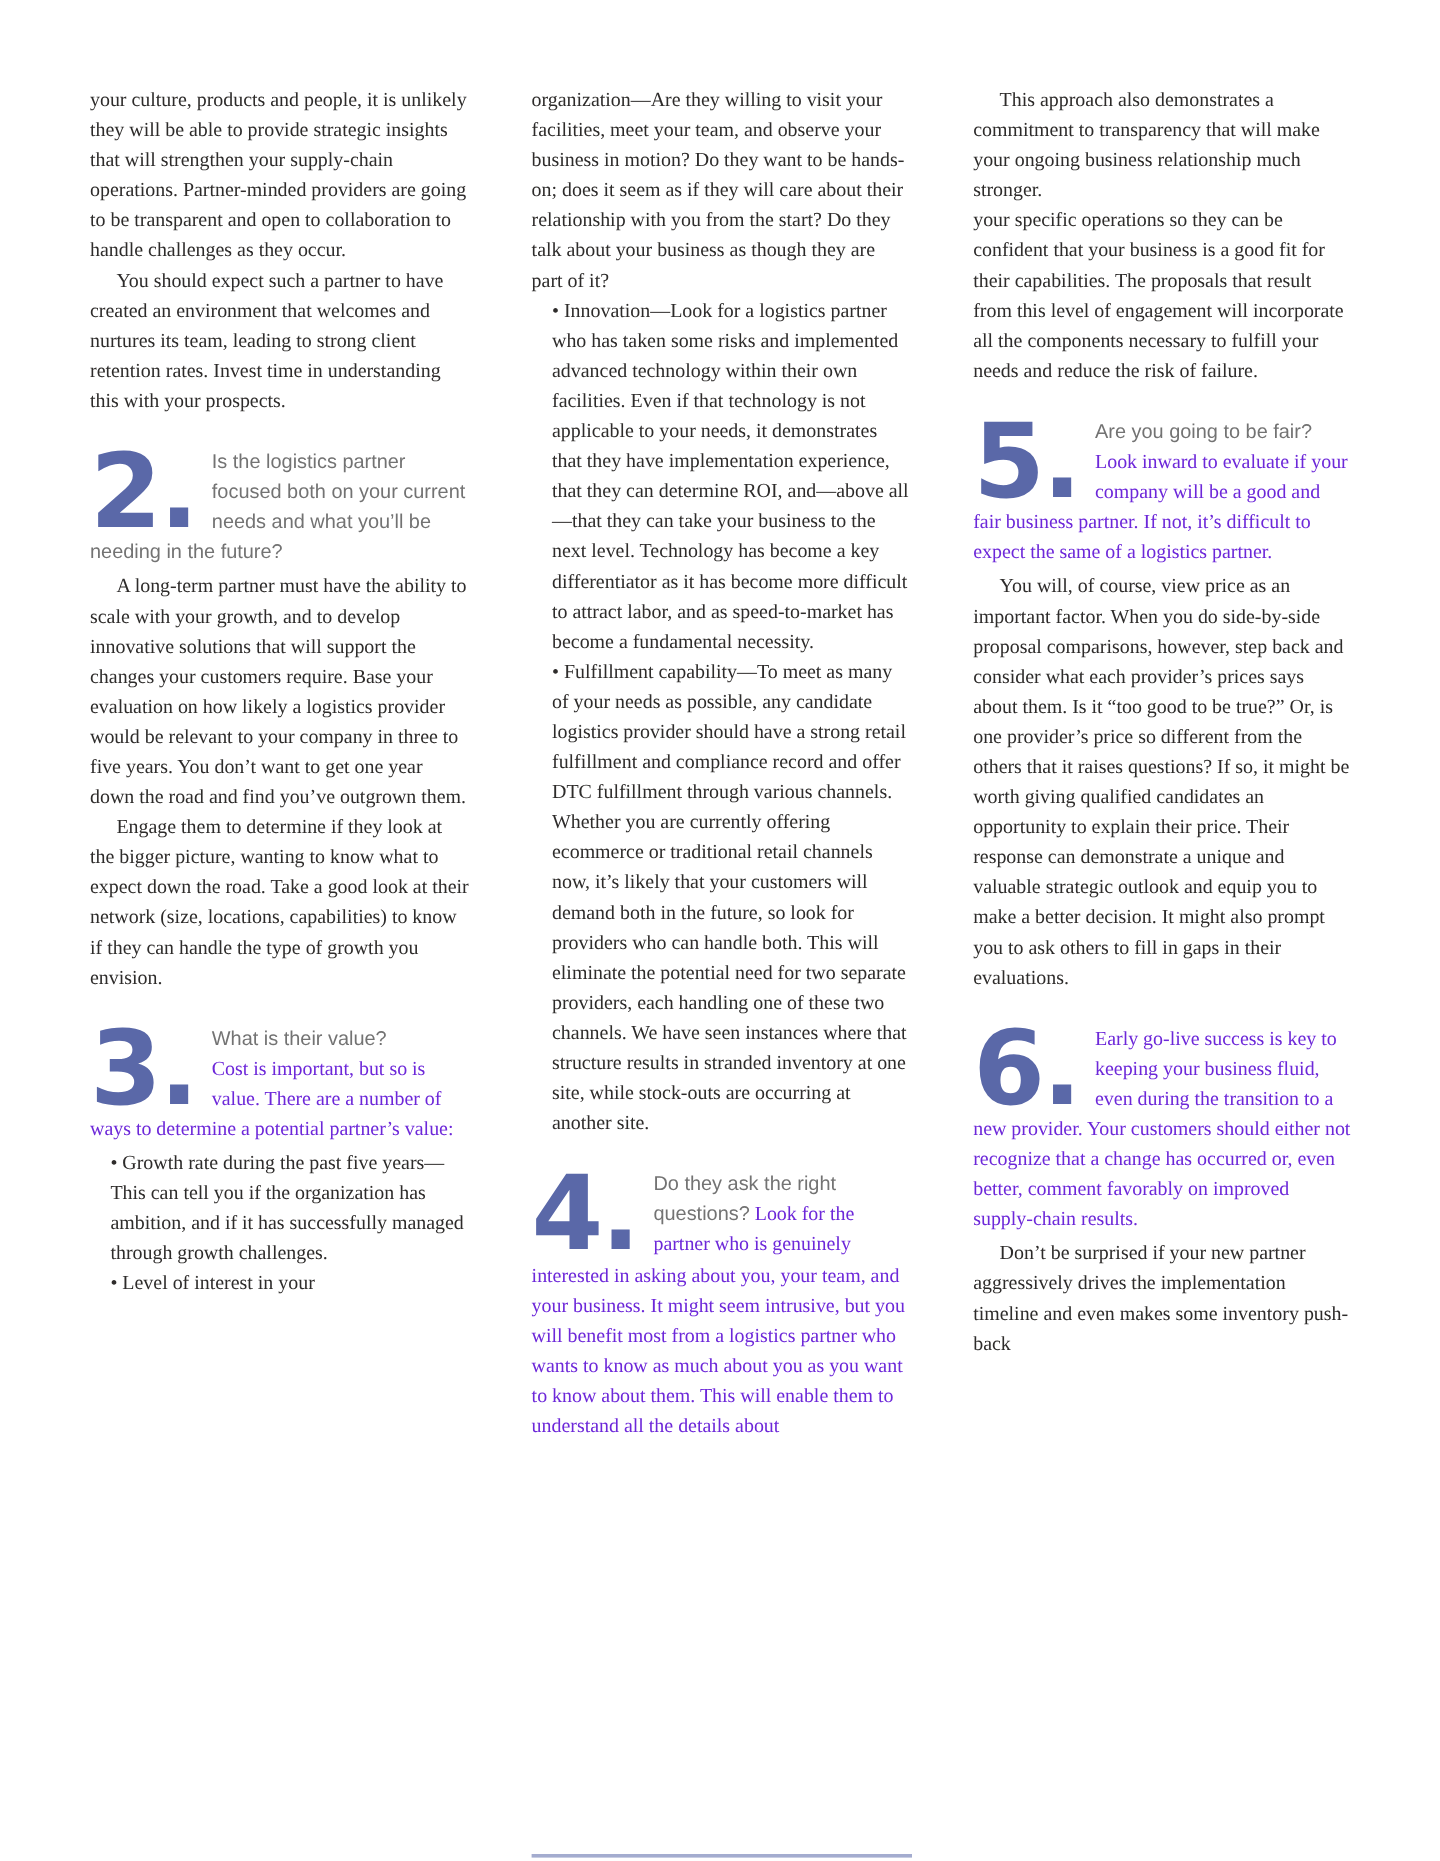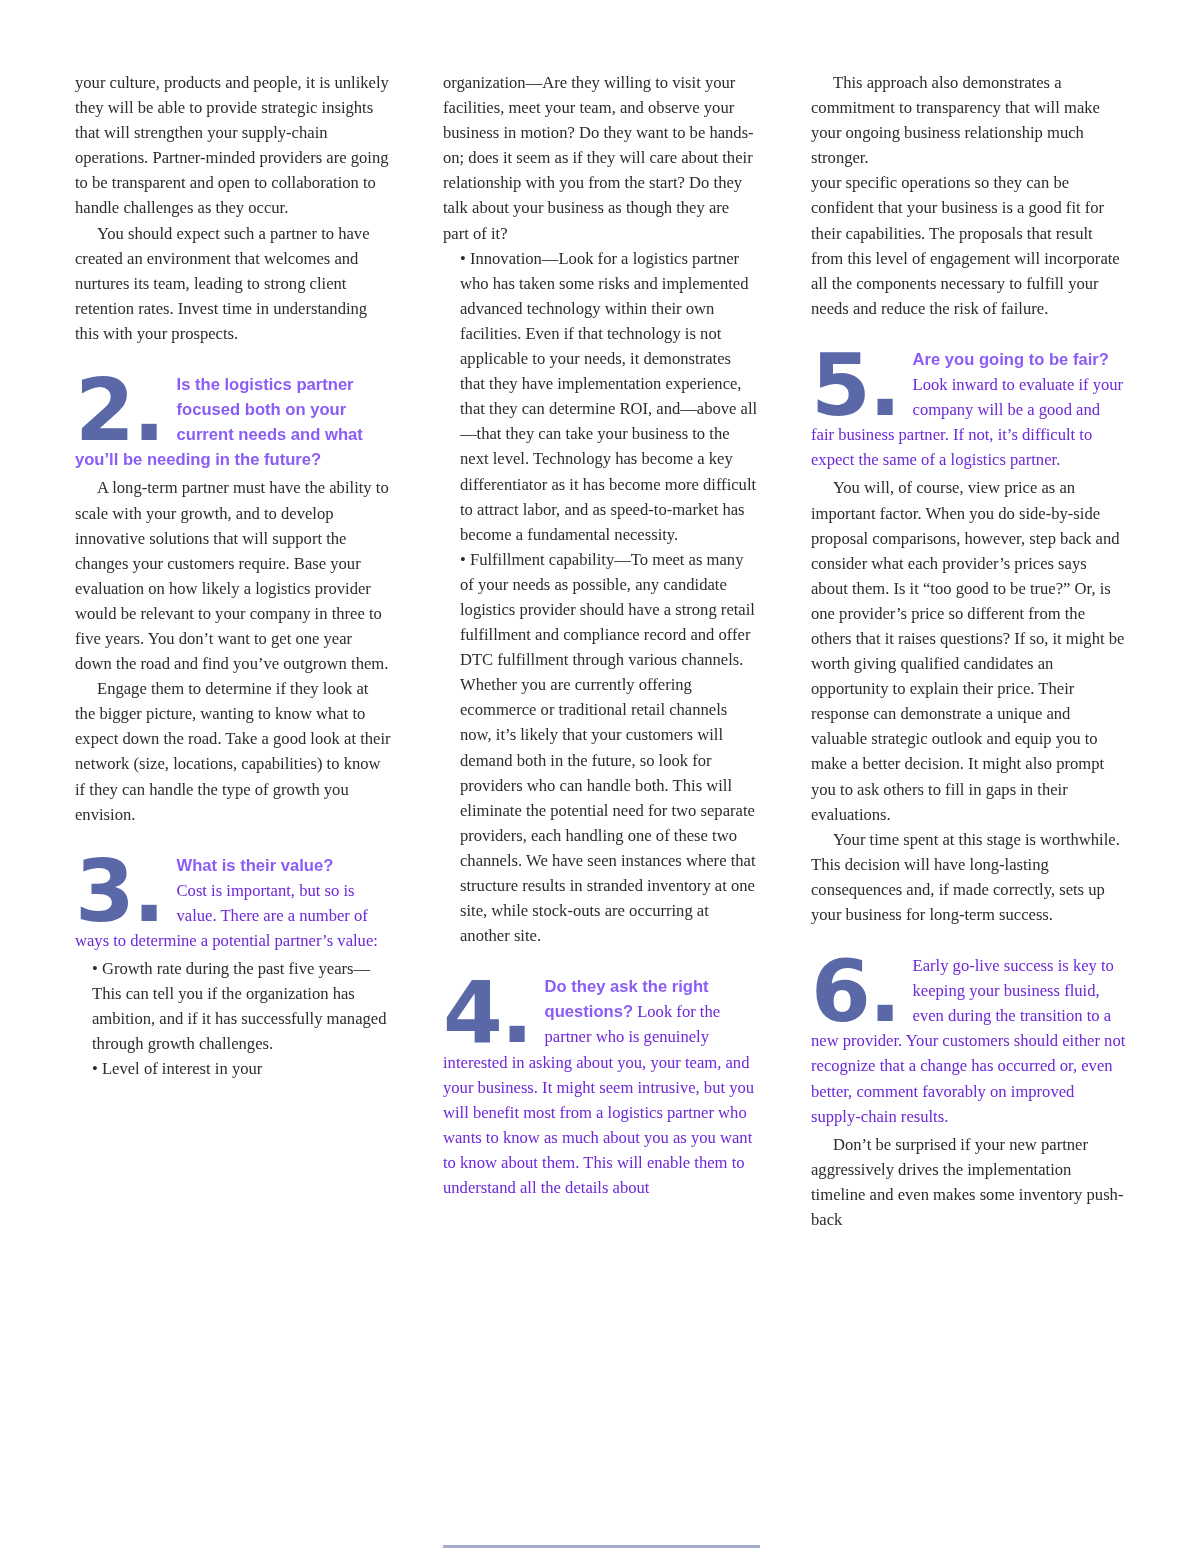--- a/index.html
+++ b/index.html
@@ -37,24 +37,24 @@
     font-family: "DejaVu Sans", "Liberation Sans", sans-serif;
     font-weight: bold;
     font-size: 86px;
     line-height: 72px;
     letter-spacing: -2px;
     color: #5a68a8;
     margin: 2px 13px 0 0;
   }
   .heading {
     font-family: "Liberation Sans", "DejaVu Sans", sans-serif;
-    font-weight: bold;
+    font-weight: normal;
     font-size: 16.6px;
     line-height: 25.1px;
-    color: #8b5cf6;
+    color: #737373;
   }
   .hblock { display: block; }
   .sbody { font-family: "Liberation Serif", "DejaVu Serif", serif; color: #6d28d9; }
   .footer-rule {
     position: absolute;
     left: 443px;
     bottom: 3px;
     width: 317px;
     height: 3px;
     background: #5a68a8;
@@ -113,21 +113,20 @@
 
       <div class="section">
         <span class="bignum">5.</span>
         <p class="section-para">
           <span class="heading">Are you going to be fair?</span>
           <span class="sbody">Look inward to evaluate if your company will be a good and fair business partner. If not, it’s difficult to expect the same of a logistics partner.</span>
         </p>
       </div>
 
       <p class="para indent">You will, of course, view price as an important factor. When you do side-by-side proposal comparisons, however, step back and consider what each provider’s prices says about them. Is it “too good to be true?” Or, is one provider’s price so different from the others that it raises questions? If so, it might be worth giving qualified candidates an opportunity to explain their price. Their response can demonstrate a unique and valuable strategic outlook and equip you to make a better decision. It might also prompt you to ask others to fill in gaps in their evaluations.</p>
-      <p class="para indent">Your time spent at this stage is worthwhile. This decision will have long-lasting consequences and, if made correctly, sets up your business for long-term success.</p>
 
       <div class="section">
         <span class="bignum">6.</span>
         <p class="section-para">
           <span class="sbody">Early go-live success is key to keeping your business fluid, even during the transition to a new provider. Your customers should either not recognize that a change has occurred or, even better, comment favorably on improved supply-chain results.</span>
         </p>
       </div>
 
       <p class="para indent">Don’t be surprised if your new partner aggressively drives the implementation timeline and even makes some inventory push-back</p>
     </div>

